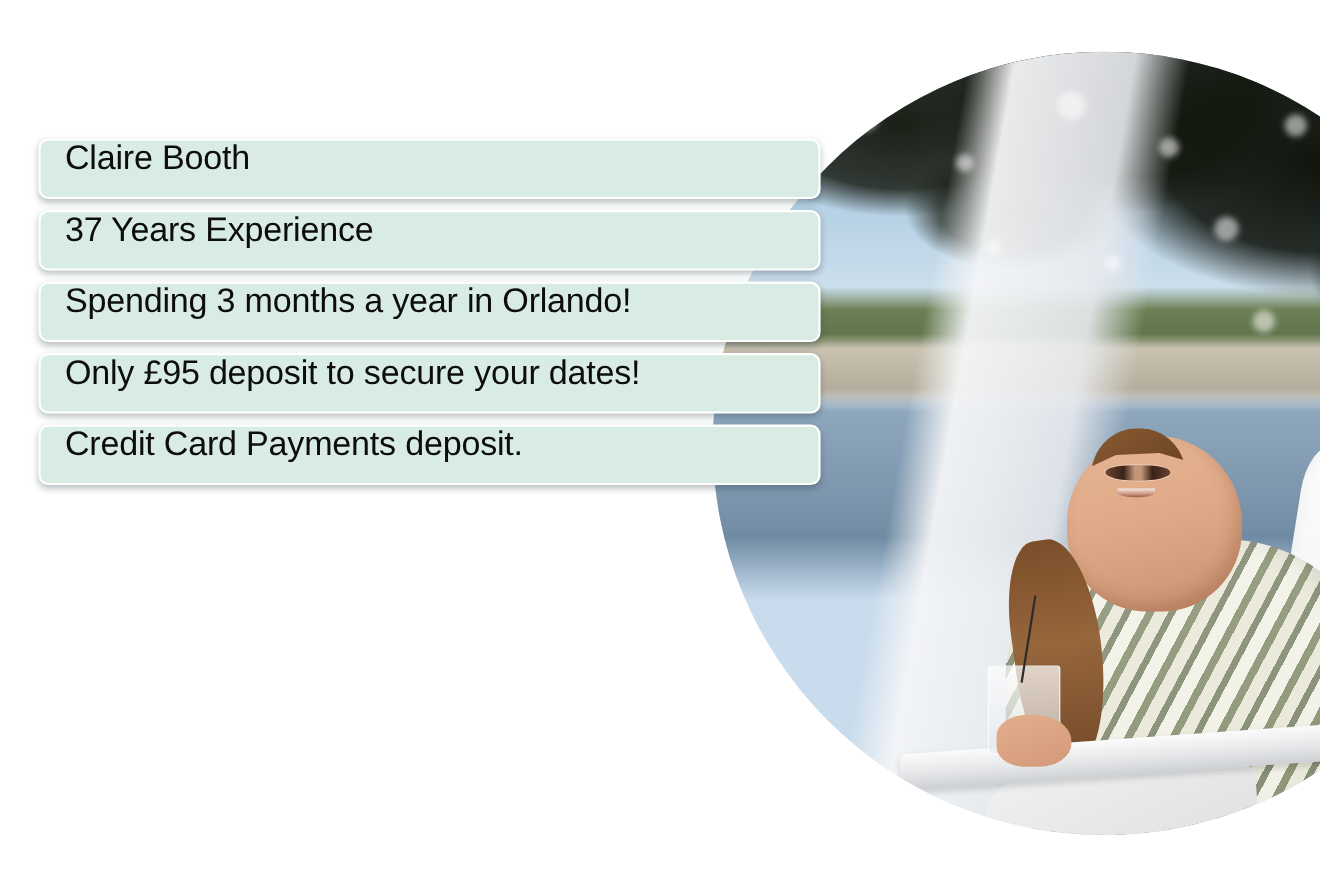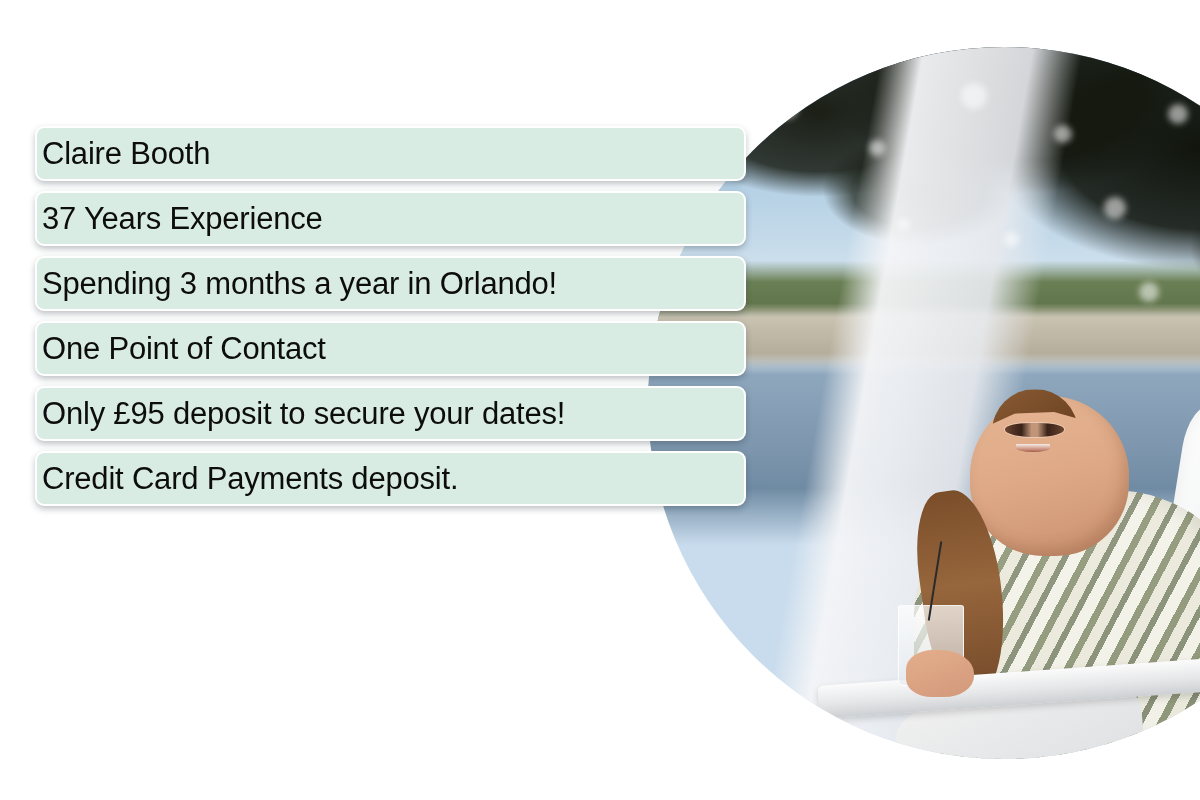--- a/index.html
+++ b/index.html
@@ -220,22 +220,21 @@
   .bar {
     position: relative;
     width: 100%;
     height: 55px;
     margin-bottom: 10px;
     box-sizing: border-box;
     background: #d9ece4;
     border: 2px solid #ffffff;
     border-radius: 9px;
     display: flex;
-    align-items: center;
-    padding: 0 5px;
+    padding: 0 22px;
     box-shadow: 0 3px 6px rgba(40,52,64,.30);
   }
   .bar-text {
     font-size: 31px;
     line-height: 1;
     color: #0d0d0d;
     font-weight: 400;
     letter-spacing: -0.2px;
     white-space: nowrap;
   }
@@ -282,23 +281,20 @@
     <div class="bar">
       <span class="bar-text">Claire Booth</span>
     </div>
     <div class="bar">
       <span class="bar-text">37 Years Experience</span>
     </div>
     <div class="bar">
       <span class="bar-text">Spending 3 months a year in Orlando!</span>
     </div>
     <div class="bar">
-      <span class="bar-text">One Point of Contact</span>
-    </div>
-    <div class="bar">
       <span class="bar-text">Only £95 deposit to secure your dates!</span>
     </div>
     <div class="bar">
       <span class="bar-text">Credit Card Payments deposit.</span>
     </div>
   </div>
 
 </div>
 
 </body></html>

